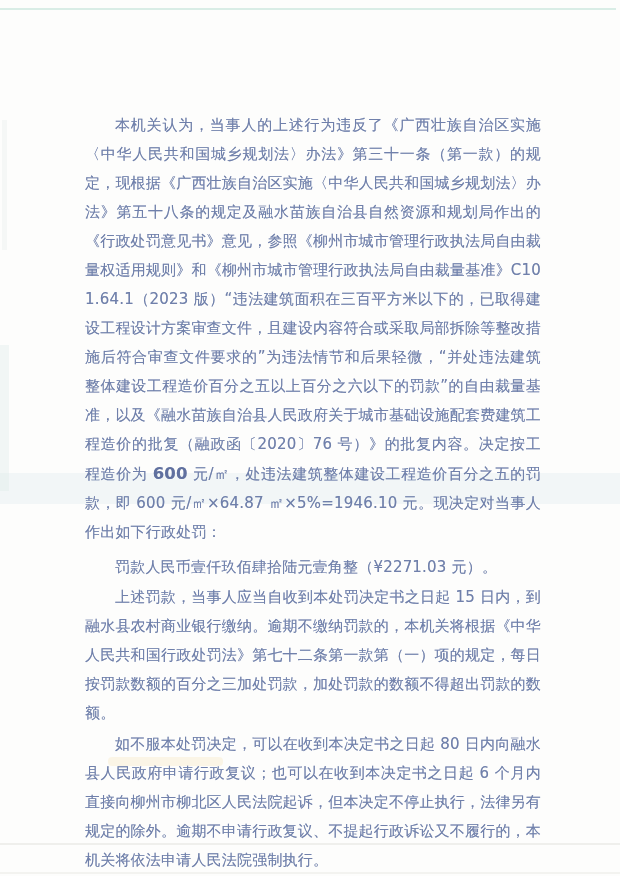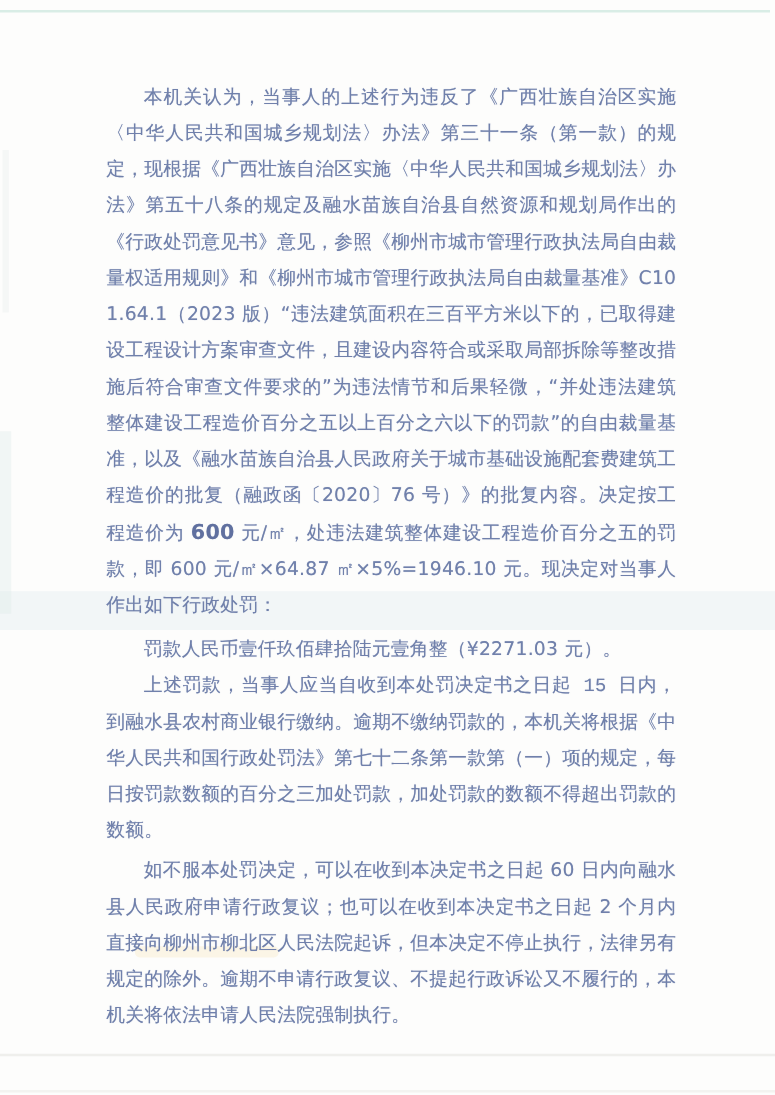--- a/index.html
+++ b/index.html
@@ -30,36 +30,36 @@
     width:456px;
     color:#7080ab;
     font-size:15px;
     line-height:29px;
     text-align:justify;
     word-break:break-all;
     letter-spacing:0.2px;
     text-shadow:0 0 0.6px rgba(112,128,171,0.55);
   }
   .doc-body p{margin:0;text-indent:2em;}
-  .doc-body p.gap-lg{margin-bottom:6px;}
+  .doc-body p.gap-lg{margin-bottom:6px;margin-top:48px;}
   .doc-body p.gap-sm{margin-bottom:1px;}
-  .doc-body p.gap-md{margin-bottom:2px;font-family:Liberation Mono, monospace;}
+  .doc-body p.gap-md{margin-bottom:2px;}
   .run-b{font-weight:bold;font-size:16.5px;color:#60709f;}
 </style>
 </head>
 <body>
 
 <div class="page">
   <div class="artifact top-line"></div>
   <div class="artifact mid-band"></div>
   <div class="artifact left-stripe"></div>
   <div class="artifact left-stripe2"></div>
   <div class="artifact bottom-line1"></div>
   <div class="artifact bottom-line2"></div>
   <div class="artifact smudge"></div>
 
   <div class="doc-body">
     <p class="gap-lg"><span>本机关认为，当事人的上述行为违反了《广西壮族自治区实施〈中华人民共和国城乡规划法〉办法》第三十一条（第一款）的规定，现根据《广西壮族自治区实施〈中华人民共和国城乡规划法〉办法》第五十八条的规定及融水苗族自治县自然资源和规划局作出的《行政处罚意见书》意见，参照《柳州市城市管理行政执法局自由裁量权适用规则》和《柳州市城市管理行政执法局自由裁量基准》C101.64.1（2023 版）“违法建筑面积在三百平方米以下的，已取得建设工程设计方案审查文件，且建设内容符合或采取局部拆除等整改措施后符合审查文件要求的”为违法情节和后果轻微，“并处违法建筑整体建设工程造价百分之五以上百分之六以下的罚款”的自由裁量基准，以及《融水苗族自治县人民政府关于城市基础设施配套费建筑工程造价的批复（融政函〔2020〕76 号）》的批复内容。决定按工程造价为 </span><span class="run-b">600</span><span> 元/㎡，处违法建筑整体建设工程造价百分之五的罚款，即 600 元/㎡×64.87 ㎡×5%=1946.10 元。现决定对当事人作出如下行政处罚：</span></p>
     <p class="gap-sm"><span>罚款人民币壹仟玖佰肆拾陆元壹角整（¥2271.03 元）。</span></p>
     <p class="gap-md"><span>上述罚款，当事人应当自收到本处罚决定书之日起 15 日内，到融水县农村商业银行缴纳。逾期不缴纳罚款的，本机关将根据《中华人民共和国行政处罚法》第七十二条第一款第（一）项的规定，每日按罚款数额的百分之三加处罚款，加处罚款的数额不得超出罚款的数额。</span></p>
-    <p><span>如不服本处罚决定，可以在收到本决定书之日起 60 日内向融水县人民政府申请行政复议；也可以在收到本决定书之日起 2 个月内直接向柳州市柳北区人民法院起诉，但本决定不停止执行，法律另有规定的除外。逾期不申请行政复议、不提起行政诉讼又不履行的，本机关将依法申请人民法院强制执行。</span></p>
+    <p><span>如不服本处罚决定，可以在收到本决定书之日起 80 日内向融水县人民政府申请行政复议；也可以在收到本决定书之日起 6 个月内直接向柳州市柳北区人民法院起诉，但本决定不停止执行，法律另有规定的除外。逾期不申请行政复议、不提起行政诉讼又不履行的，本机关将依法申请人民法院强制执行。</span></p>
   </div>
 </div>
 
 </body></html>

